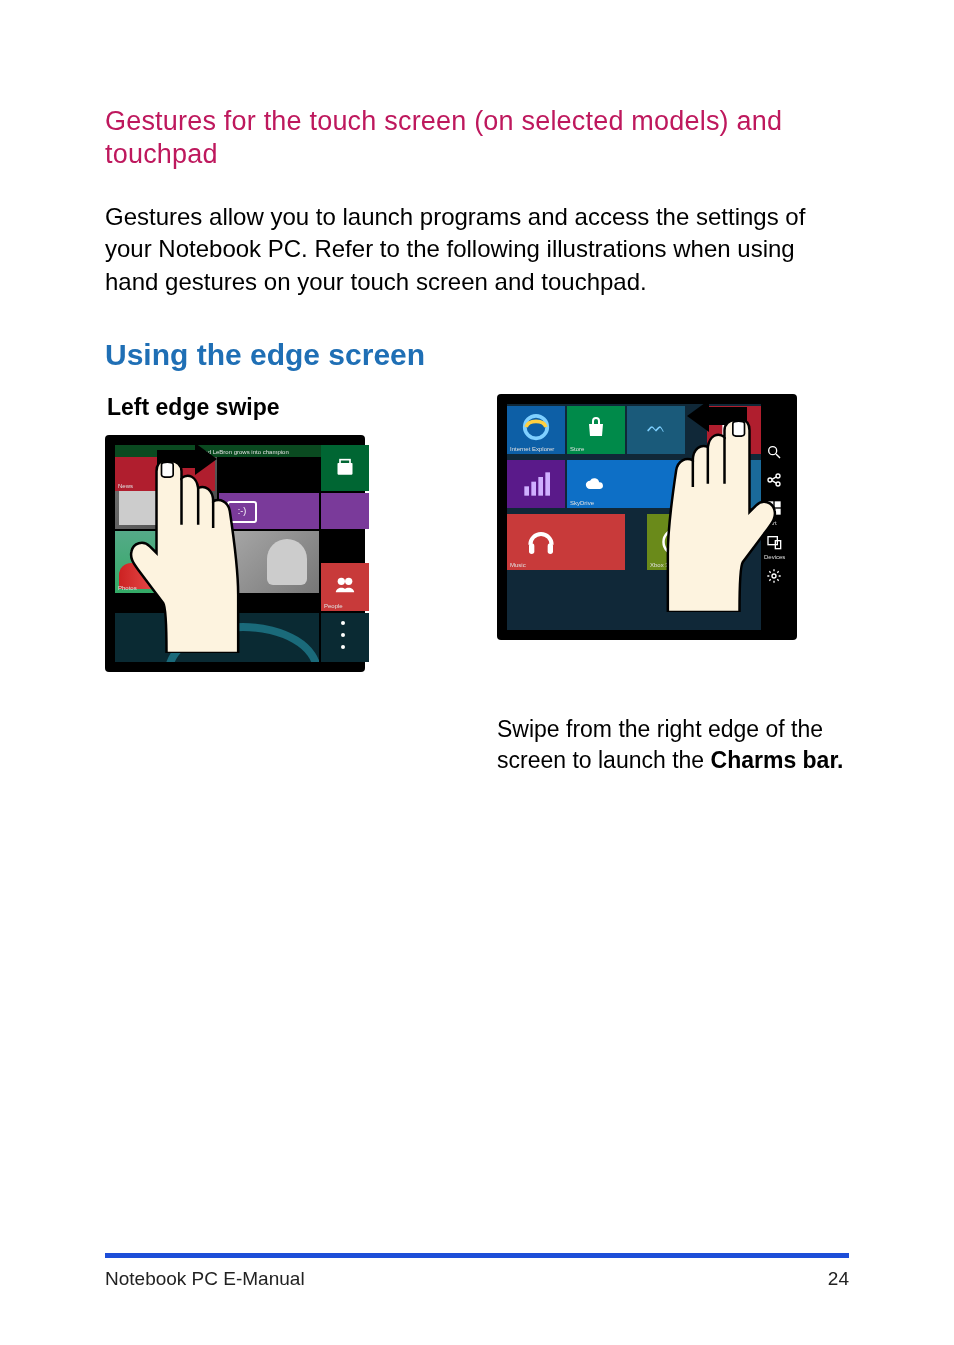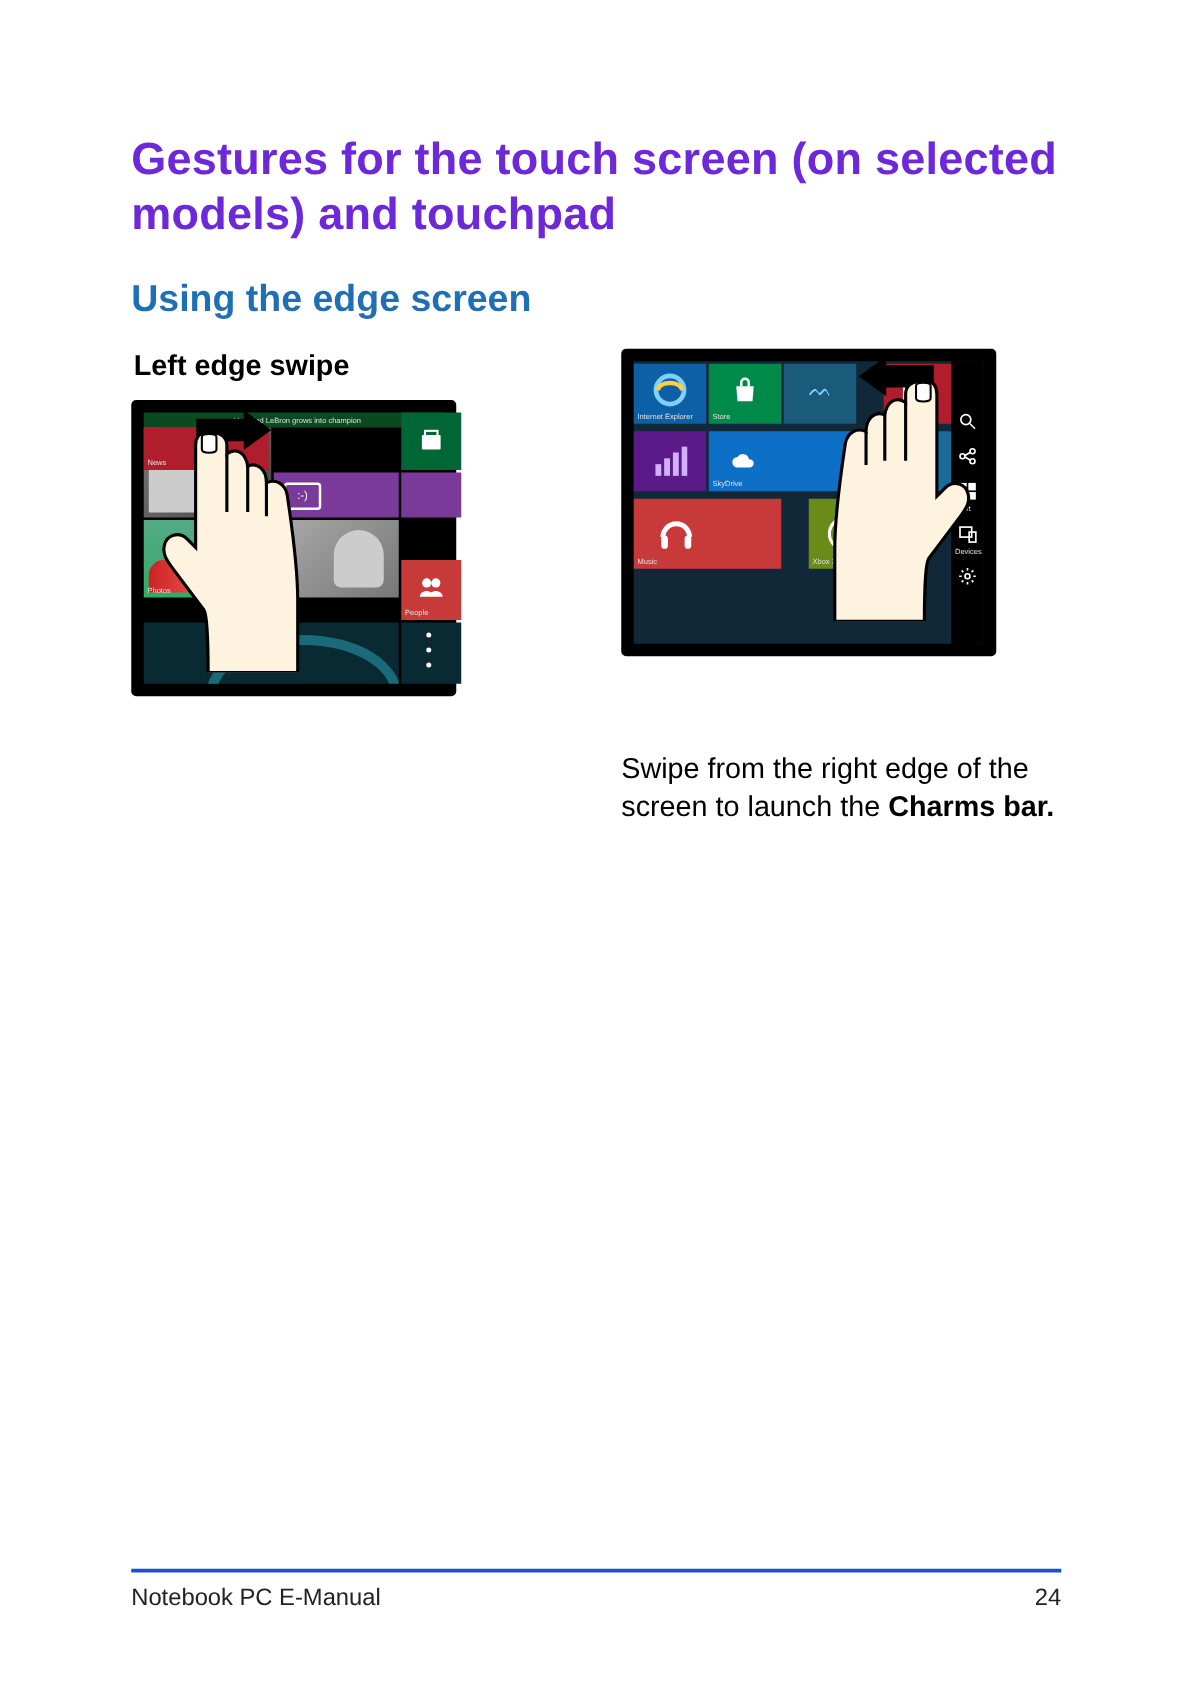--- a/index.html
+++ b/index.html
@@ -14,23 +14,23 @@
     position: relative;
   }
   .page {
     box-sizing: border-box;
     width: 954px;
     height: 1345px;
     padding: 105px 105px 0 105px;
     position: relative;
   }
   h1.title {
-    color: #6d28d9;
-    font-weight: 700;
-    font-size: 36px;
+    color: #be185d;
+    font-weight: 400;
+    font-size: 27px;
     line-height: 1.22;
     margin: 0 0 30px 0;
     letter-spacing: 0.2px;
   }
   p.intro {
     font-size: 24px;
     line-height: 1.35;
     margin: 0 0 40px 0;
     font-weight: 400;
   }
@@ -105,39 +105,40 @@
     line-height: 1.35;
     margin: 0;
     font-weight: 400;
   }
   .desc b { font-weight: 700; }
   .footer {
     position: absolute;
     left: 105px;
     right: 105px;
     bottom: 55px;
-    border-top: 3px solid #1d4ed8;
+    border-top: 5px solid #1d4ed8;
     padding-top: 10px;
     display: flex;
     justify-content: space-between;
     font-size: 19px;
     color: #222;
   }
   
   .charms {
     position:absolute; right:0; top:0; width:26px; height:217px; background:#000;
   }
   .charm { position:absolute; left:5px; width:16px; height:16px; color:#fff; }
 </style>
 </head>
 <body>
 
 <div class="page">
   <h1 class="title">Gestures for the touch screen (on selected models) and touchpad</h1>
 
+  <p class="intro">Gestures allow you to launch programs and access the settings of your Notebook PC. Refer to the following illustrations when using hand gestures on your touch screen and touchpad.</p>
 
   <h2 class="subheading">Using the edge screen</h2>
 
   <div class="columns">
 
     <div class="col">
       <div class="col-label">Left edge swipe</div>
 
       <div class="fig">
         <div class="device-frame">

